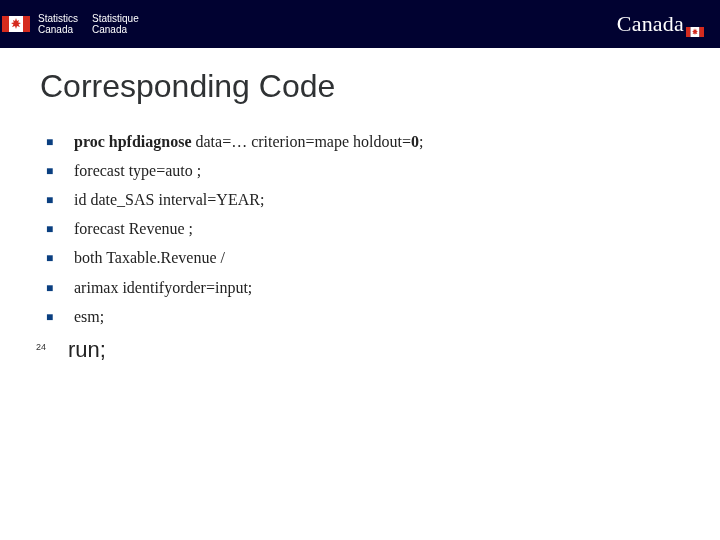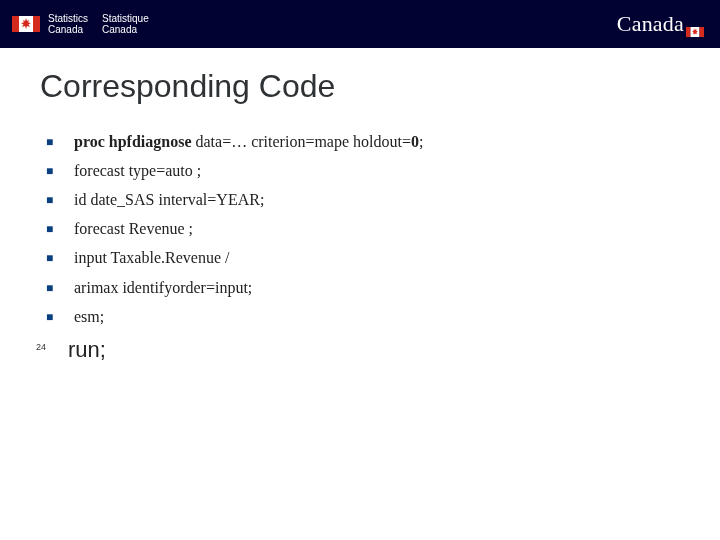--- a/index.html
+++ b/index.html
@@ -1,18 +1,18 @@
 <!DOCTYPE html>
 <html><head>
 <meta charset="utf-8">
 <style>
   * { margin: 0; padding: 0; box-sizing: border-box; }
   html, body { width: 720px; height: 540px; background: #fff; font-family: Arial, Helvetica, sans-serif; overflow: hidden; }
   .slide { width: 720px; height: 540px; position: relative; }
-  .topbar { width: 100%; height: 48px; background: #010231; color: #fff; display: flex; align-items: center; justify-content: space-between; padding: 0 16px 0 12px; }
+  .topbar { width: 100%; height: 48px; background: #010231; color: #fff; display: flex; align-items: center; justify-content: space-between; padding: 0 16px 0 2px; }
   .sc-block { display: flex; align-items: center; gap: 8px; }
   .flag-svg { display: block; }
   .sc-text { display: flex; gap: 14px; font-size: 10px; line-height: 1.1; }
   .sc-col { display: flex; flex-direction: column; }
   .wordmark { display: flex; align-items: flex-end; gap: 2px; }
   .wm-text { font-family: "Times New Roman", Times, serif; font-size: 22px; letter-spacing: 0.2px; }
   .wm-flag { width: 18px; height: 10px; display: inline-flex; align-items: center; justify-content: center; }
   .content { padding: 20px 40px 0 40px; }
   h1 { font-family: Arial, Helvetica, sans-serif; font-weight: 400; font-size: 32px; color: #2f3234; letter-spacing: 0; margin-bottom: 26px; }
   ul.bullets { list-style: none; padding-left: 6px; }
@@ -64,21 +64,21 @@
   <div class="content">
     <h1>Corresponding Code</h1>
 
     <ul class="bullets">
       <li>
         <span class="b1a">proc hpfdiagnose</span><span> data=… criterion=mape holdout=</span><span class="bold0">0</span><span>;</span>
       </li>
       <li>forecast type=auto ;</li>
       <li>id date_SAS interval=YEAR;</li>
       <li>forecast Revenue ;</li>
-      <li>input Taxable.Revenue /</li>
+      <li>both Taxable.Revenue /</li>
     </ul>
     <ul class="bullets">
       <li>arimax identifyorder=input;</li>
       <li>esm;</li>
     </ul>
     <div class="li-last">
       <span class="pagemark">24</span>
       <span>run;</span>
     </div>
   </div>

